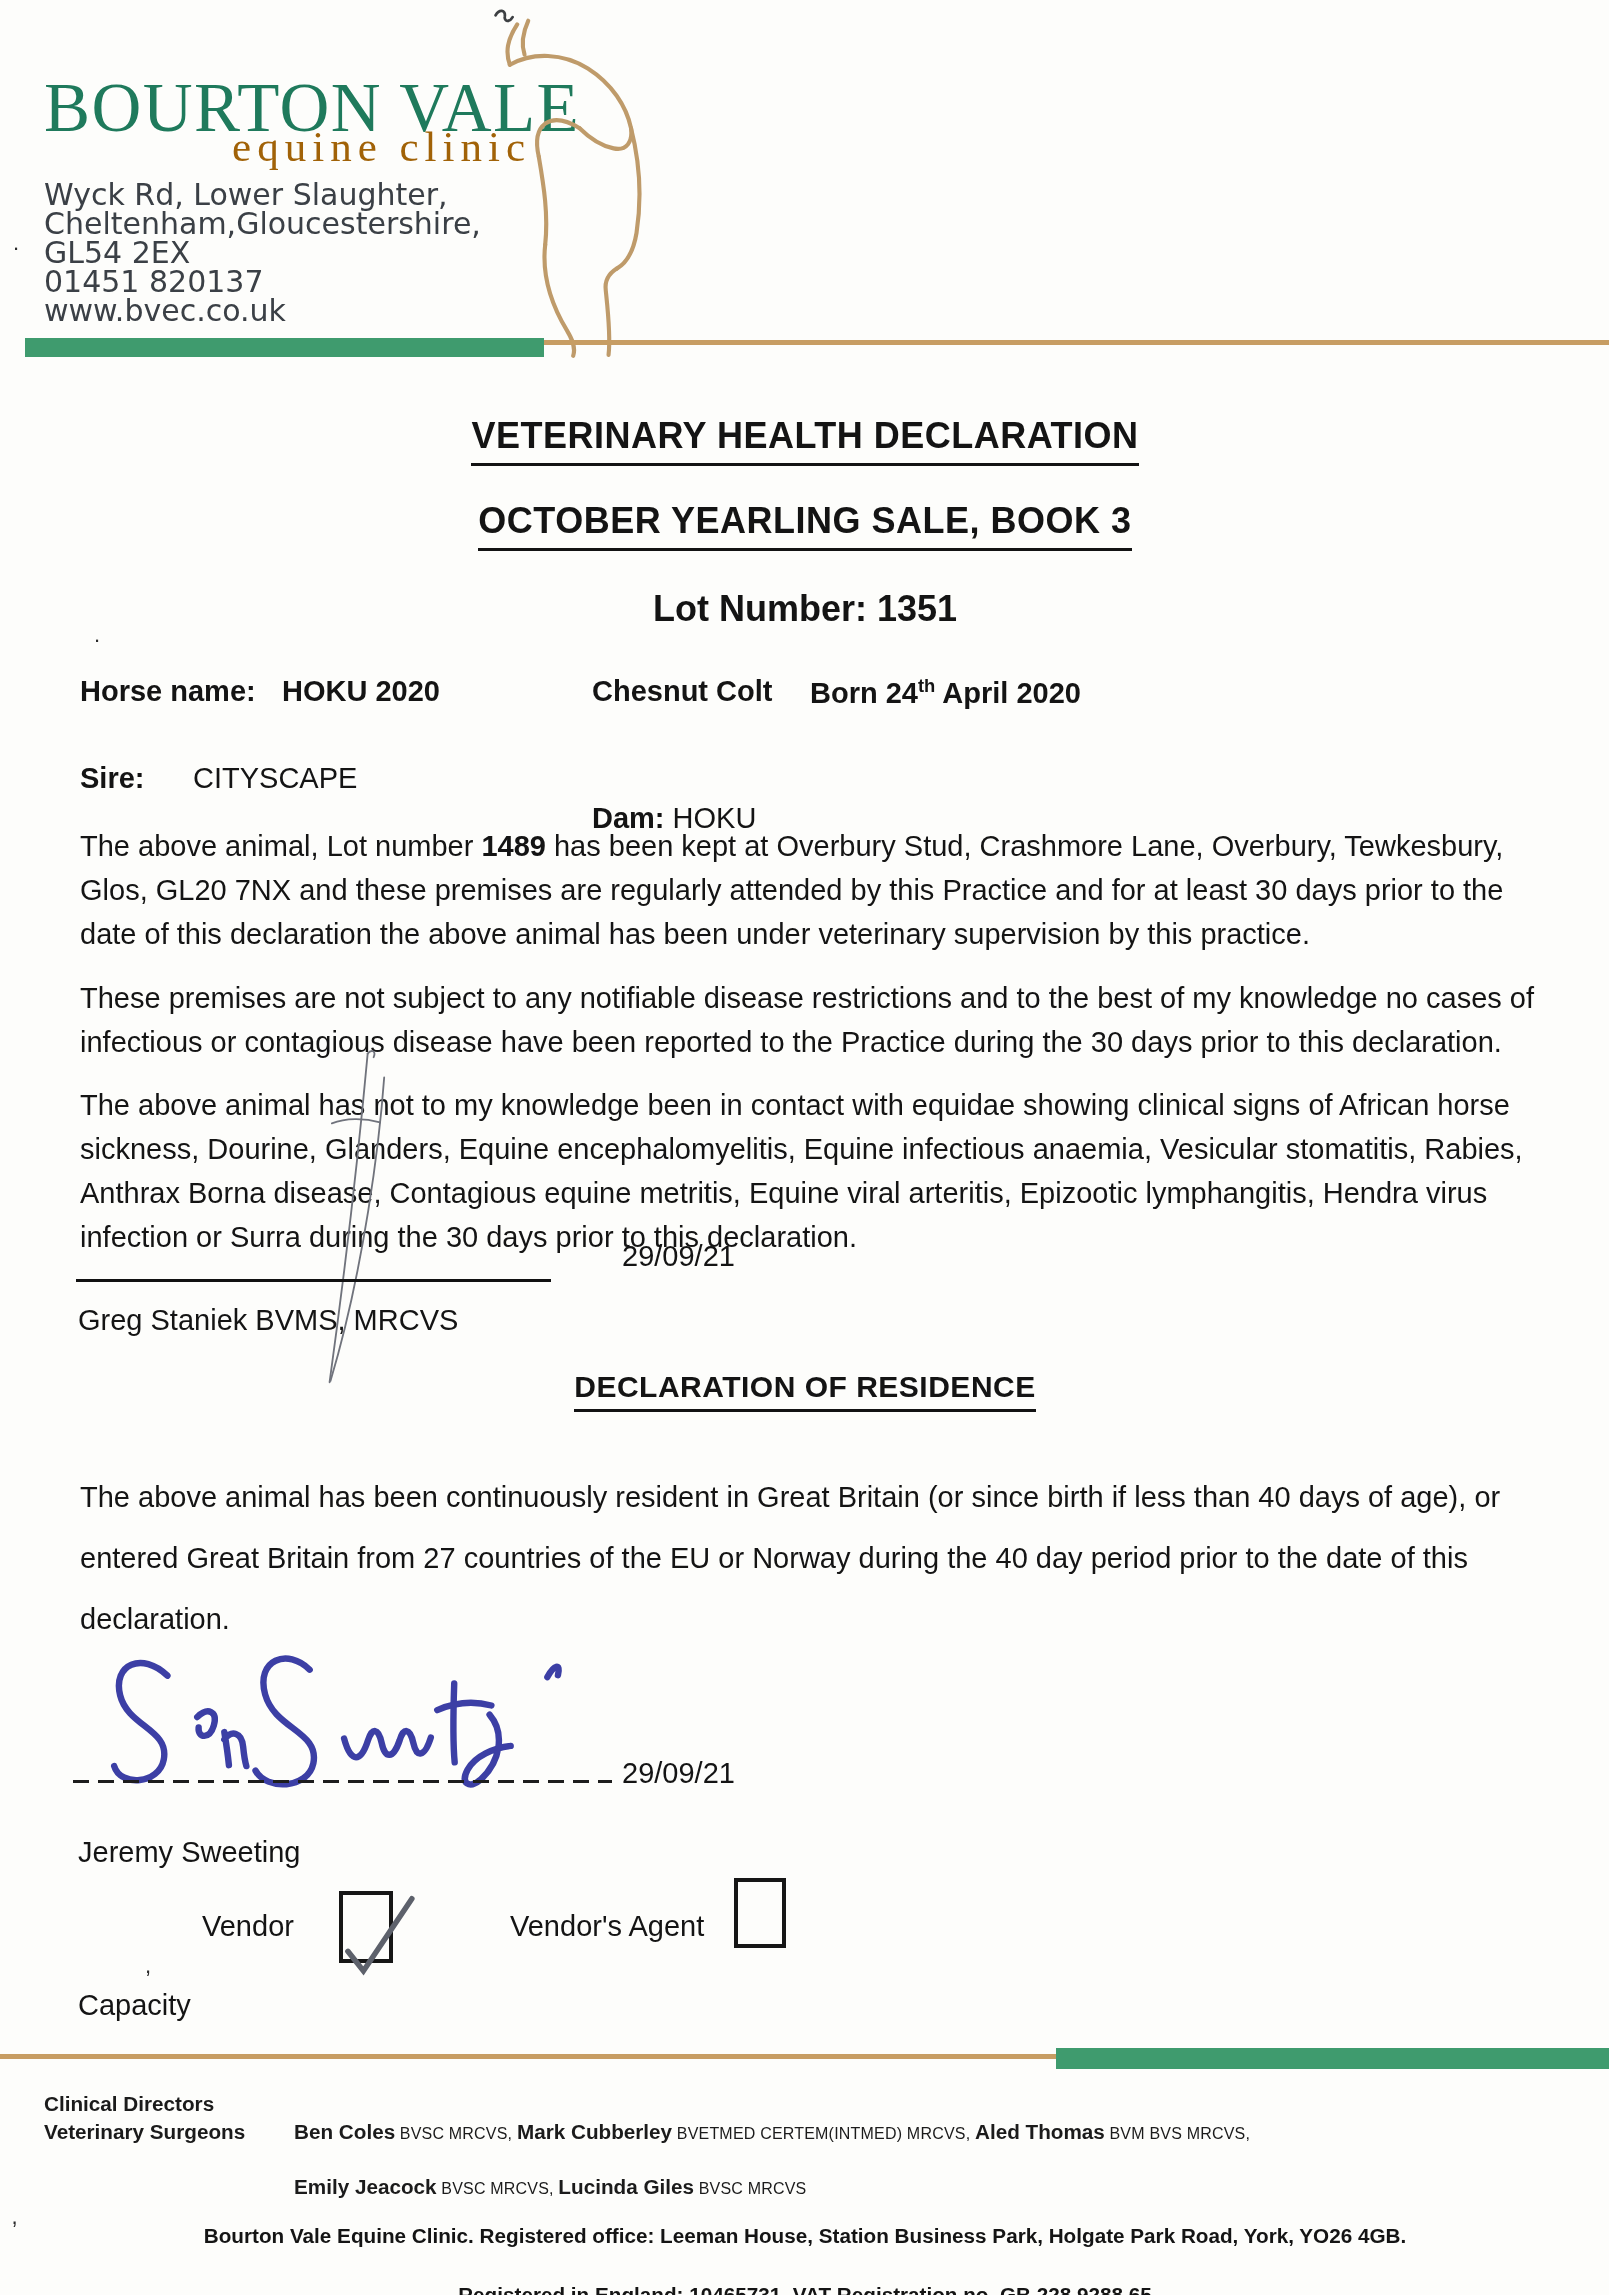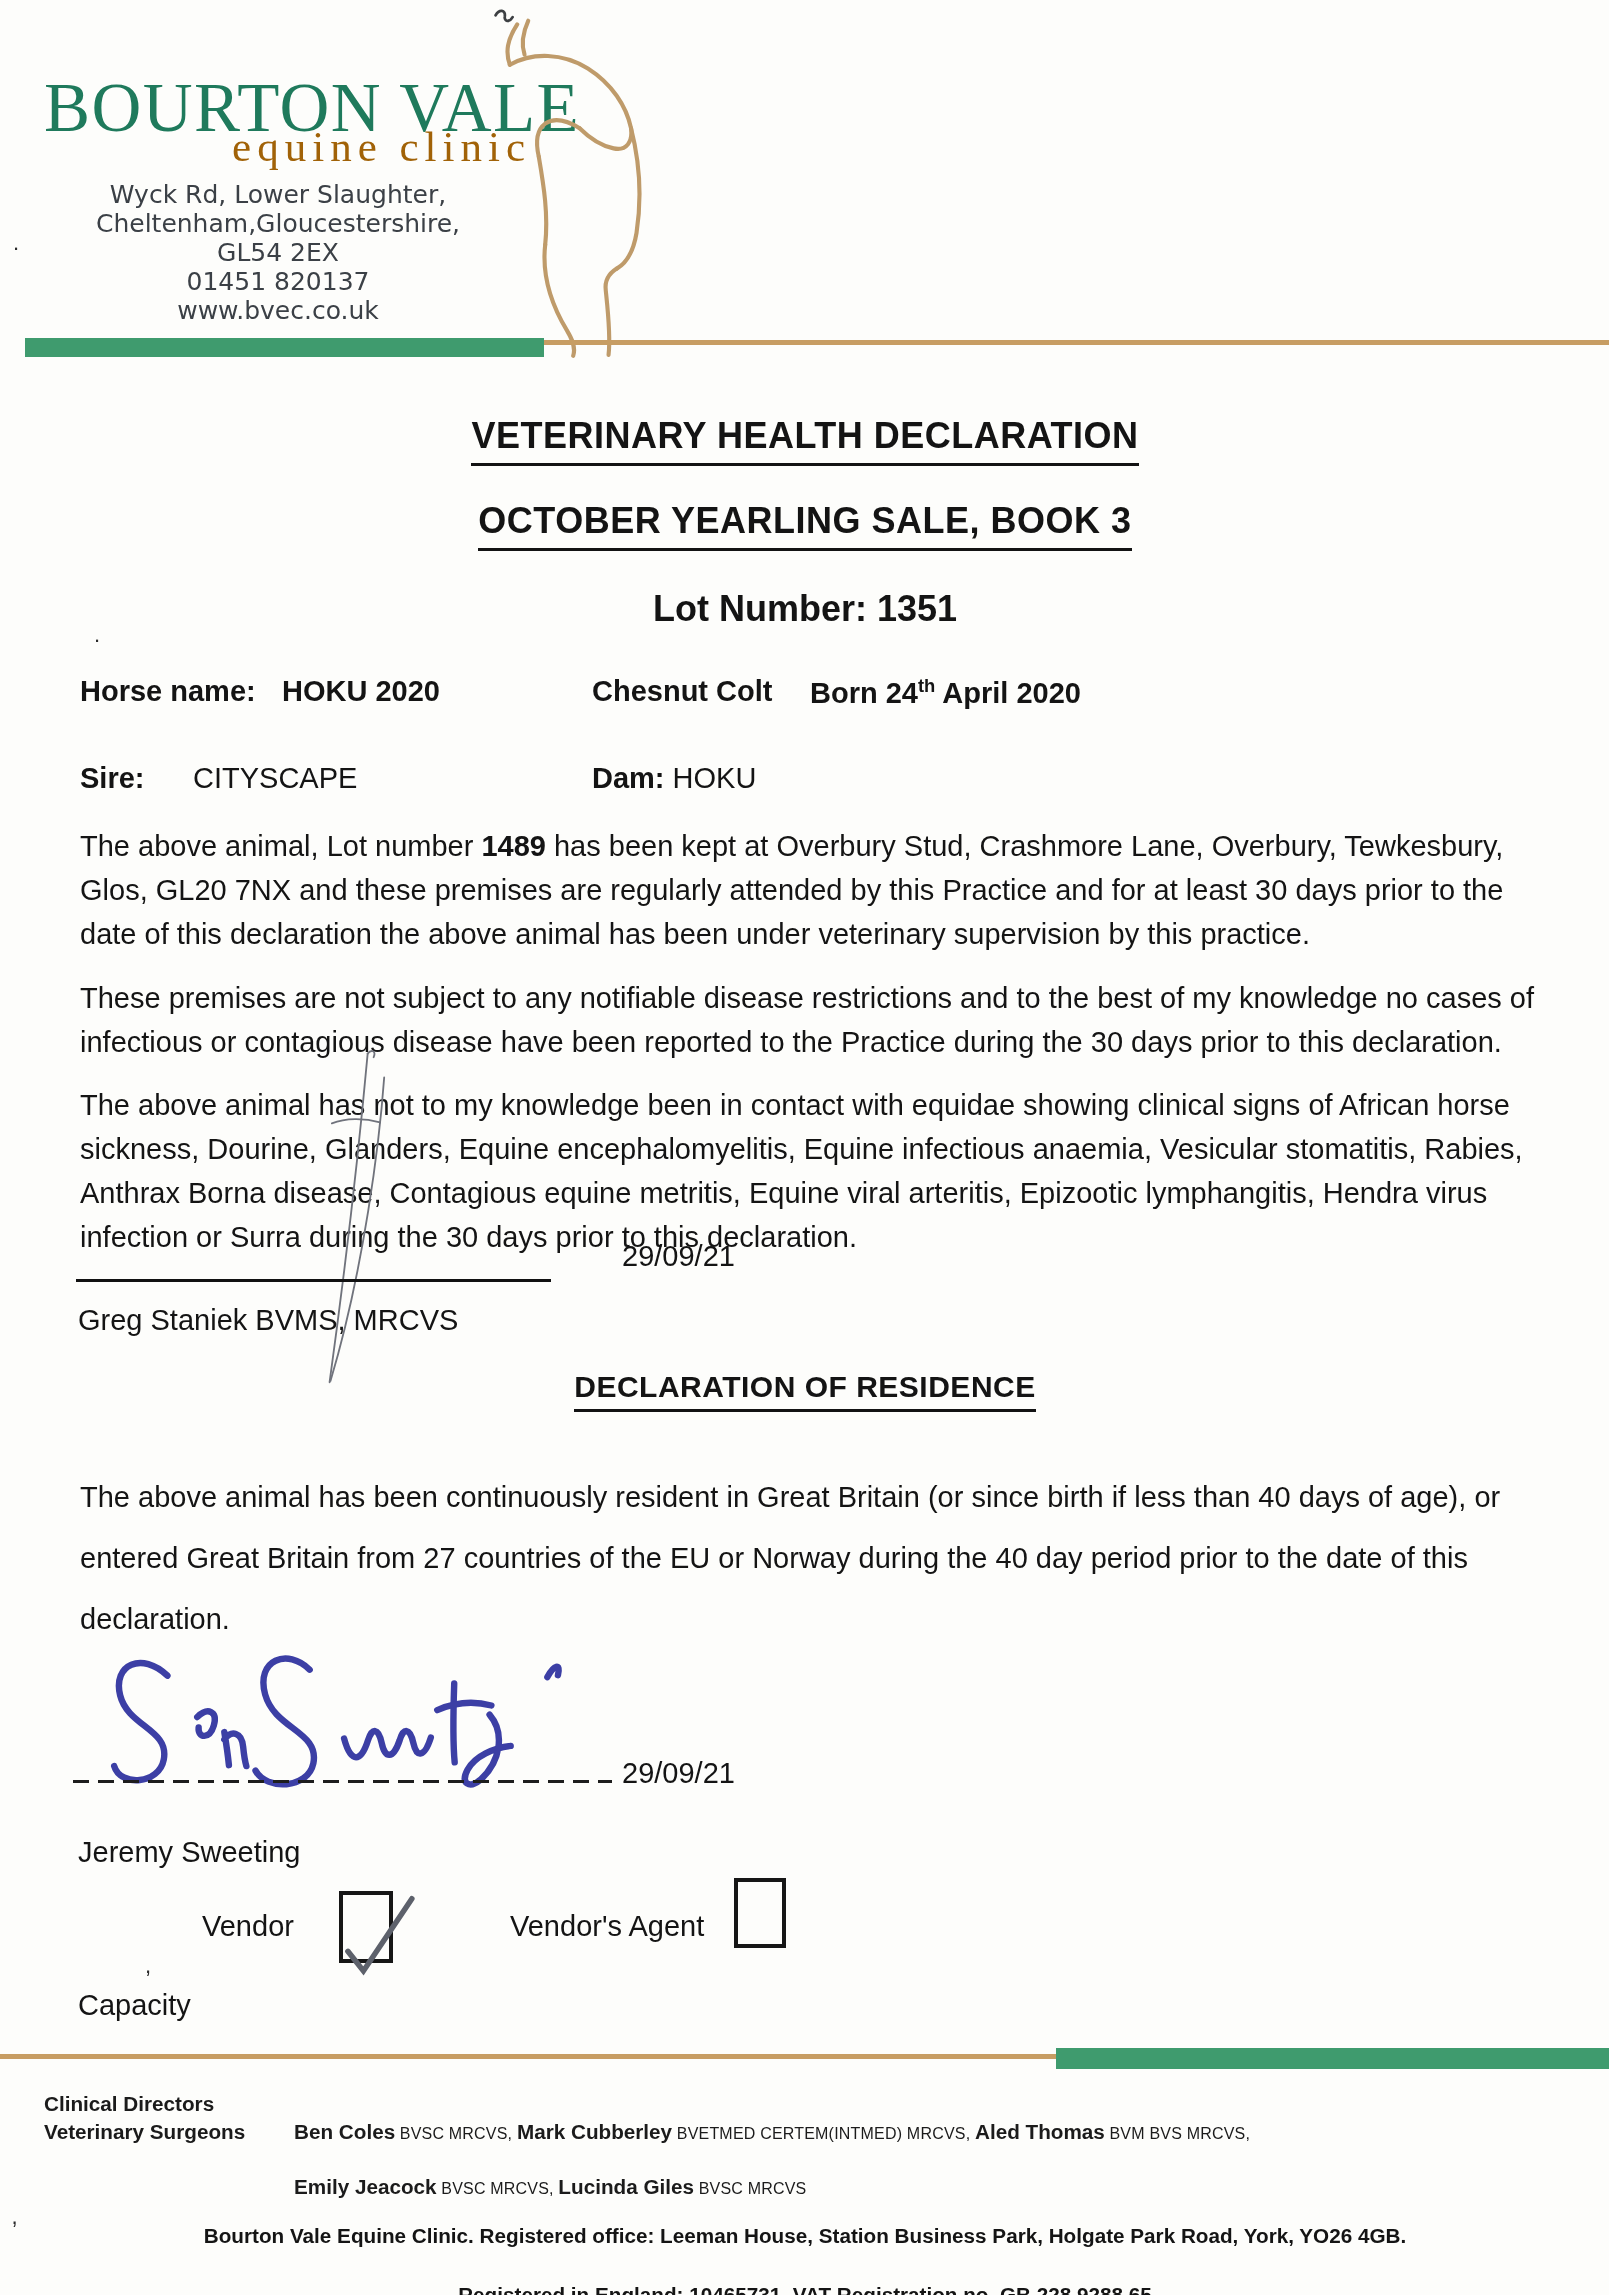--- a/index.html
+++ b/index.html
@@ -2,21 +2,21 @@
 <html style="font-size:7.3px"><head>
 <meta charset="utf-8">
 <style>
   html,body{margin:0;padding:0;background:#e8e8e8;}
   .page{position:relative;width:1610px;height:2295px;background:#fdfdfb;overflow:hidden;
         font-family:"Liberation Sans", sans-serif;color:#141414;}
   .abs{position:absolute;}
   
   .brand{font-family:"Liberation Serif", serif;color:#1f7a5c;font-size:69px;letter-spacing:1.4px;white-space:nowrap;}
   .brand-sub{font-family:"Liberation Serif", serif;color:#a16207;font-size:43px;letter-spacing:6px;text-align:right;white-space:nowrap;}
-  .addr{font-family:"DejaVu Sans", sans-serif;color:#3b4046;font-size:25px;line-height:29px;text-align:center;white-space:pre-line;}
+  .addr{font-family:"DejaVu Sans", sans-serif;color:#3b4046;font-size:30px;line-height:29px;text-align:left;white-space:pre-line;}
   .bar-green{background:#3f9b6e;}
   .bar-tan{background:#c79d63;}
   
   .center-wrap{left:0;width:1610px;text-align:center;}
   .title{display:inline-block;font-size:36px;font-weight:bold;letter-spacing:0.5px;
          border-bottom:3.7px solid #131313;padding-bottom:5.5px;white-space:nowrap;}
   .lot{font-size:36px;font-weight:bold;}
   .lbl{font-weight:bold;}
   .row-text{font-size:29px;white-space:nowrap;}
   .para{font-size:29px;line-height:44px;width:1455px;text-align:left;}
@@ -84,21 +84,21 @@
 
   <div class="abs row-text lbl" style="left:80px;top:675px;">Horse name:</div>
   <div class="abs row-text lbl" style="left:282px;top:675px;">HOKU 2020</div>
   <div class="abs row-text lbl" style="left:592px;top:675px;">Chesnut Colt</div>
   <div class="abs row-text lbl" style="left:810px;top:675px;">
     <span>Born 24</span><sup style="font-size:18.4px;">th</sup><span> April 2020</span>
   </div>
 
   <div class="abs row-text lbl" style="left:80px;top:762px;">Sire:</div>
   <div class="abs row-text" style="left:193px;top:762px;">CITYSCAPE</div>
-  <div class="abs row-text" style="left:592px;top:762px;">
+  <div class="abs row-text" style="left:592px;top:802px;">
     <span class="lbl">Dam:</span>
     <span>HOKU</span>
   </div>
 
   <div class="abs para" style="left:80px;top:824px;">
     <span>The above animal, Lot number </span><b class="inline">1489</b><span> has been kept at Overbury Stud, Crashmore Lane, Overbury, Tewkesbury, Glos, GL20 7NX and these premises are regularly attended by this Practice and for at least 30 days prior to the date of this declaration the above animal has been under veterinary supervision by this practice.</span>
   </div>
 
   <div class="abs para" style="left:80px;top:976px;">These premises are not subject to any notifiable disease restrictions and to the best of my knowledge no cases of infectious or contagious disease have been reported to the Practice during the 30 days prior to this declaration.</div>
 

